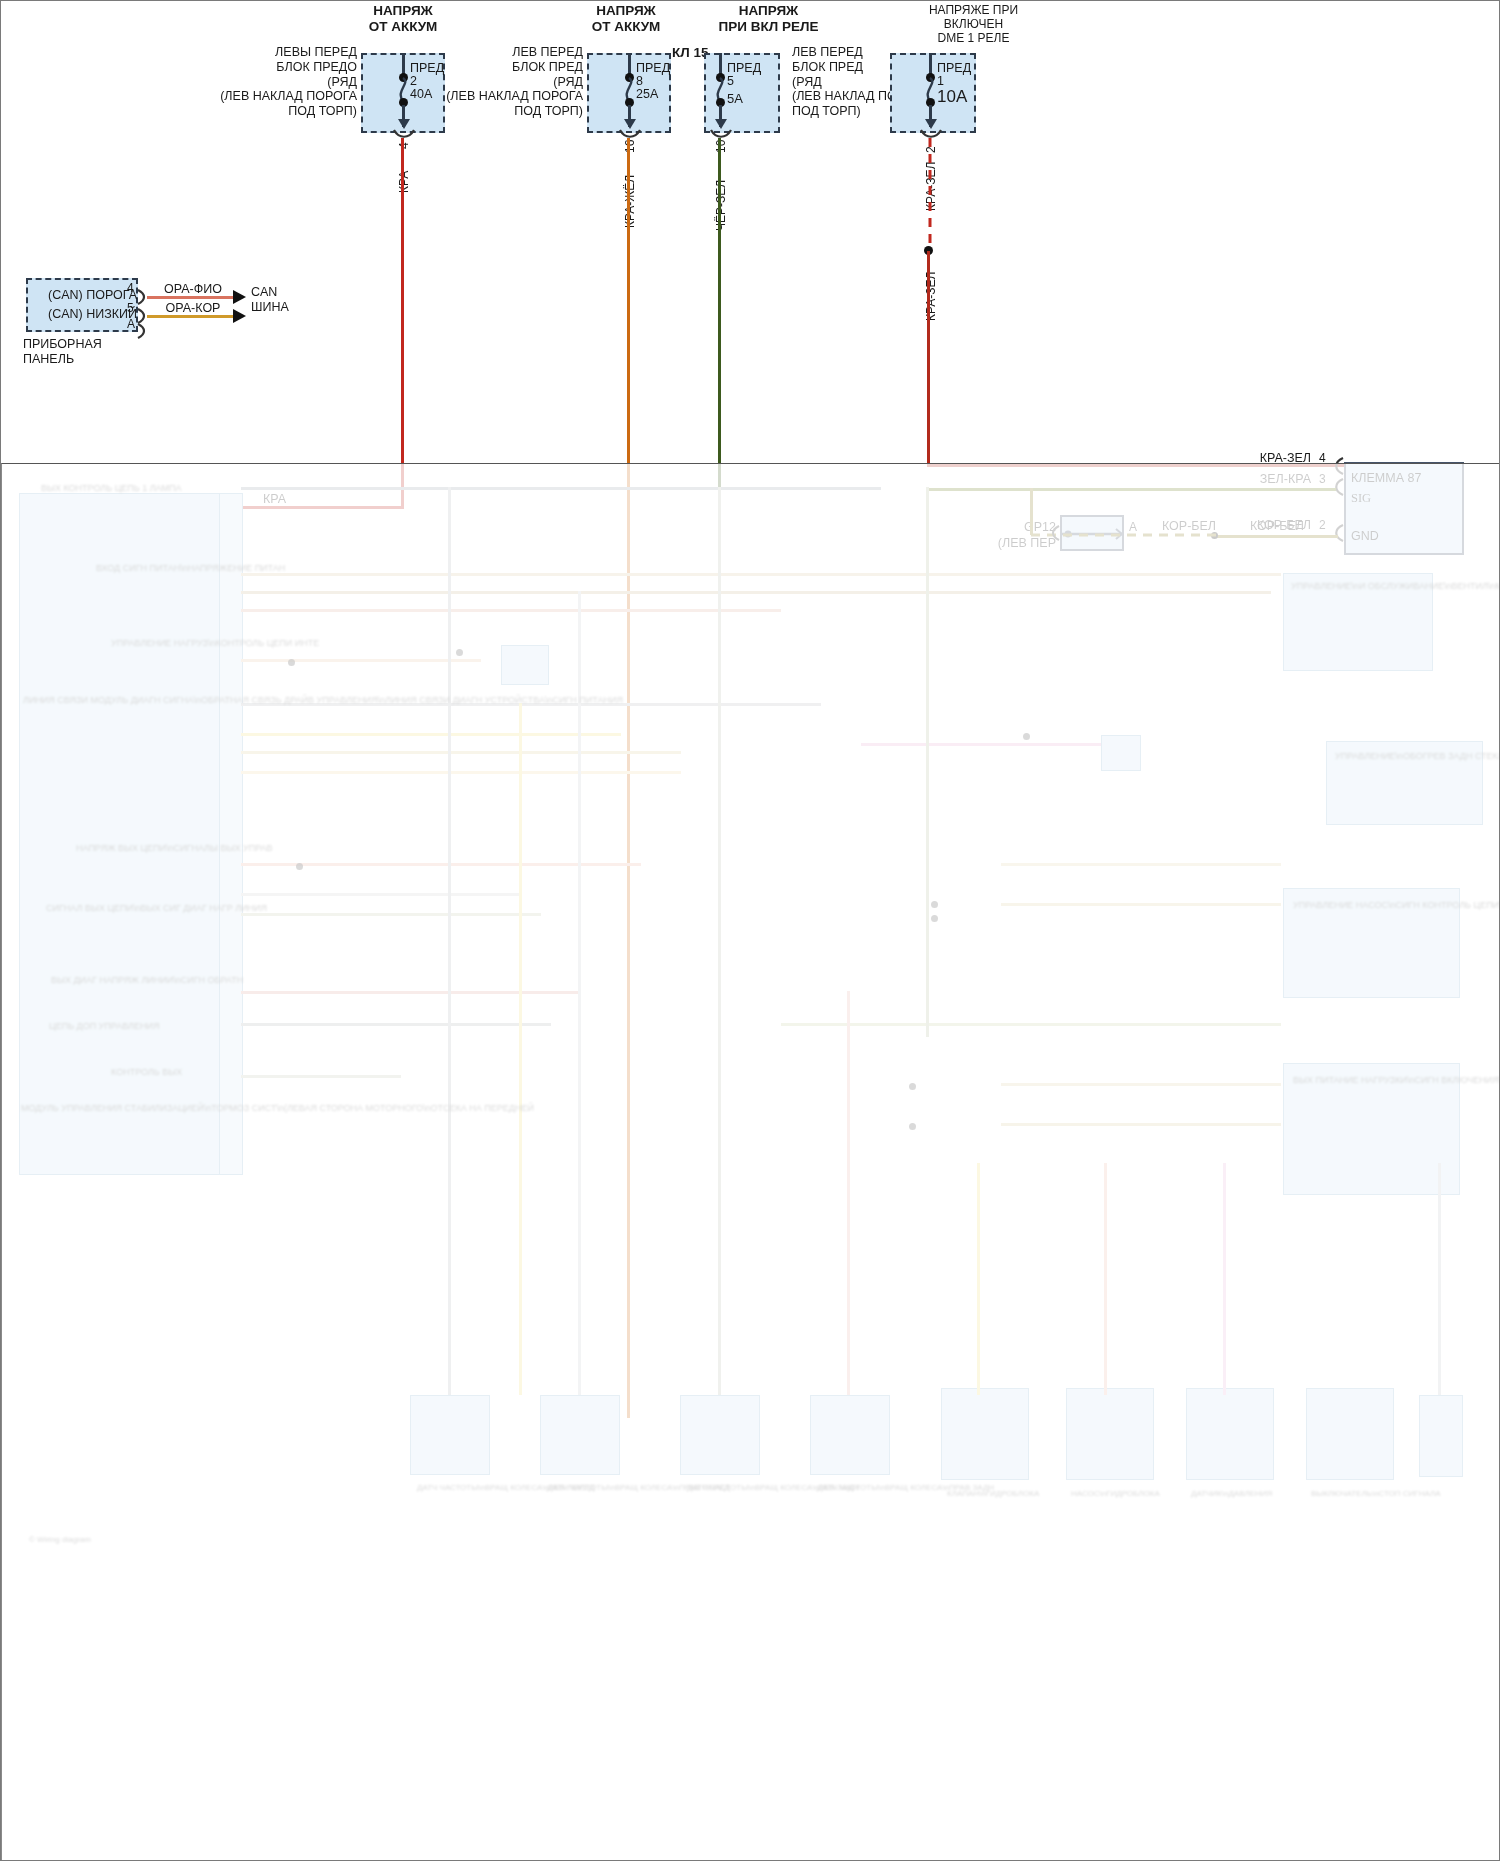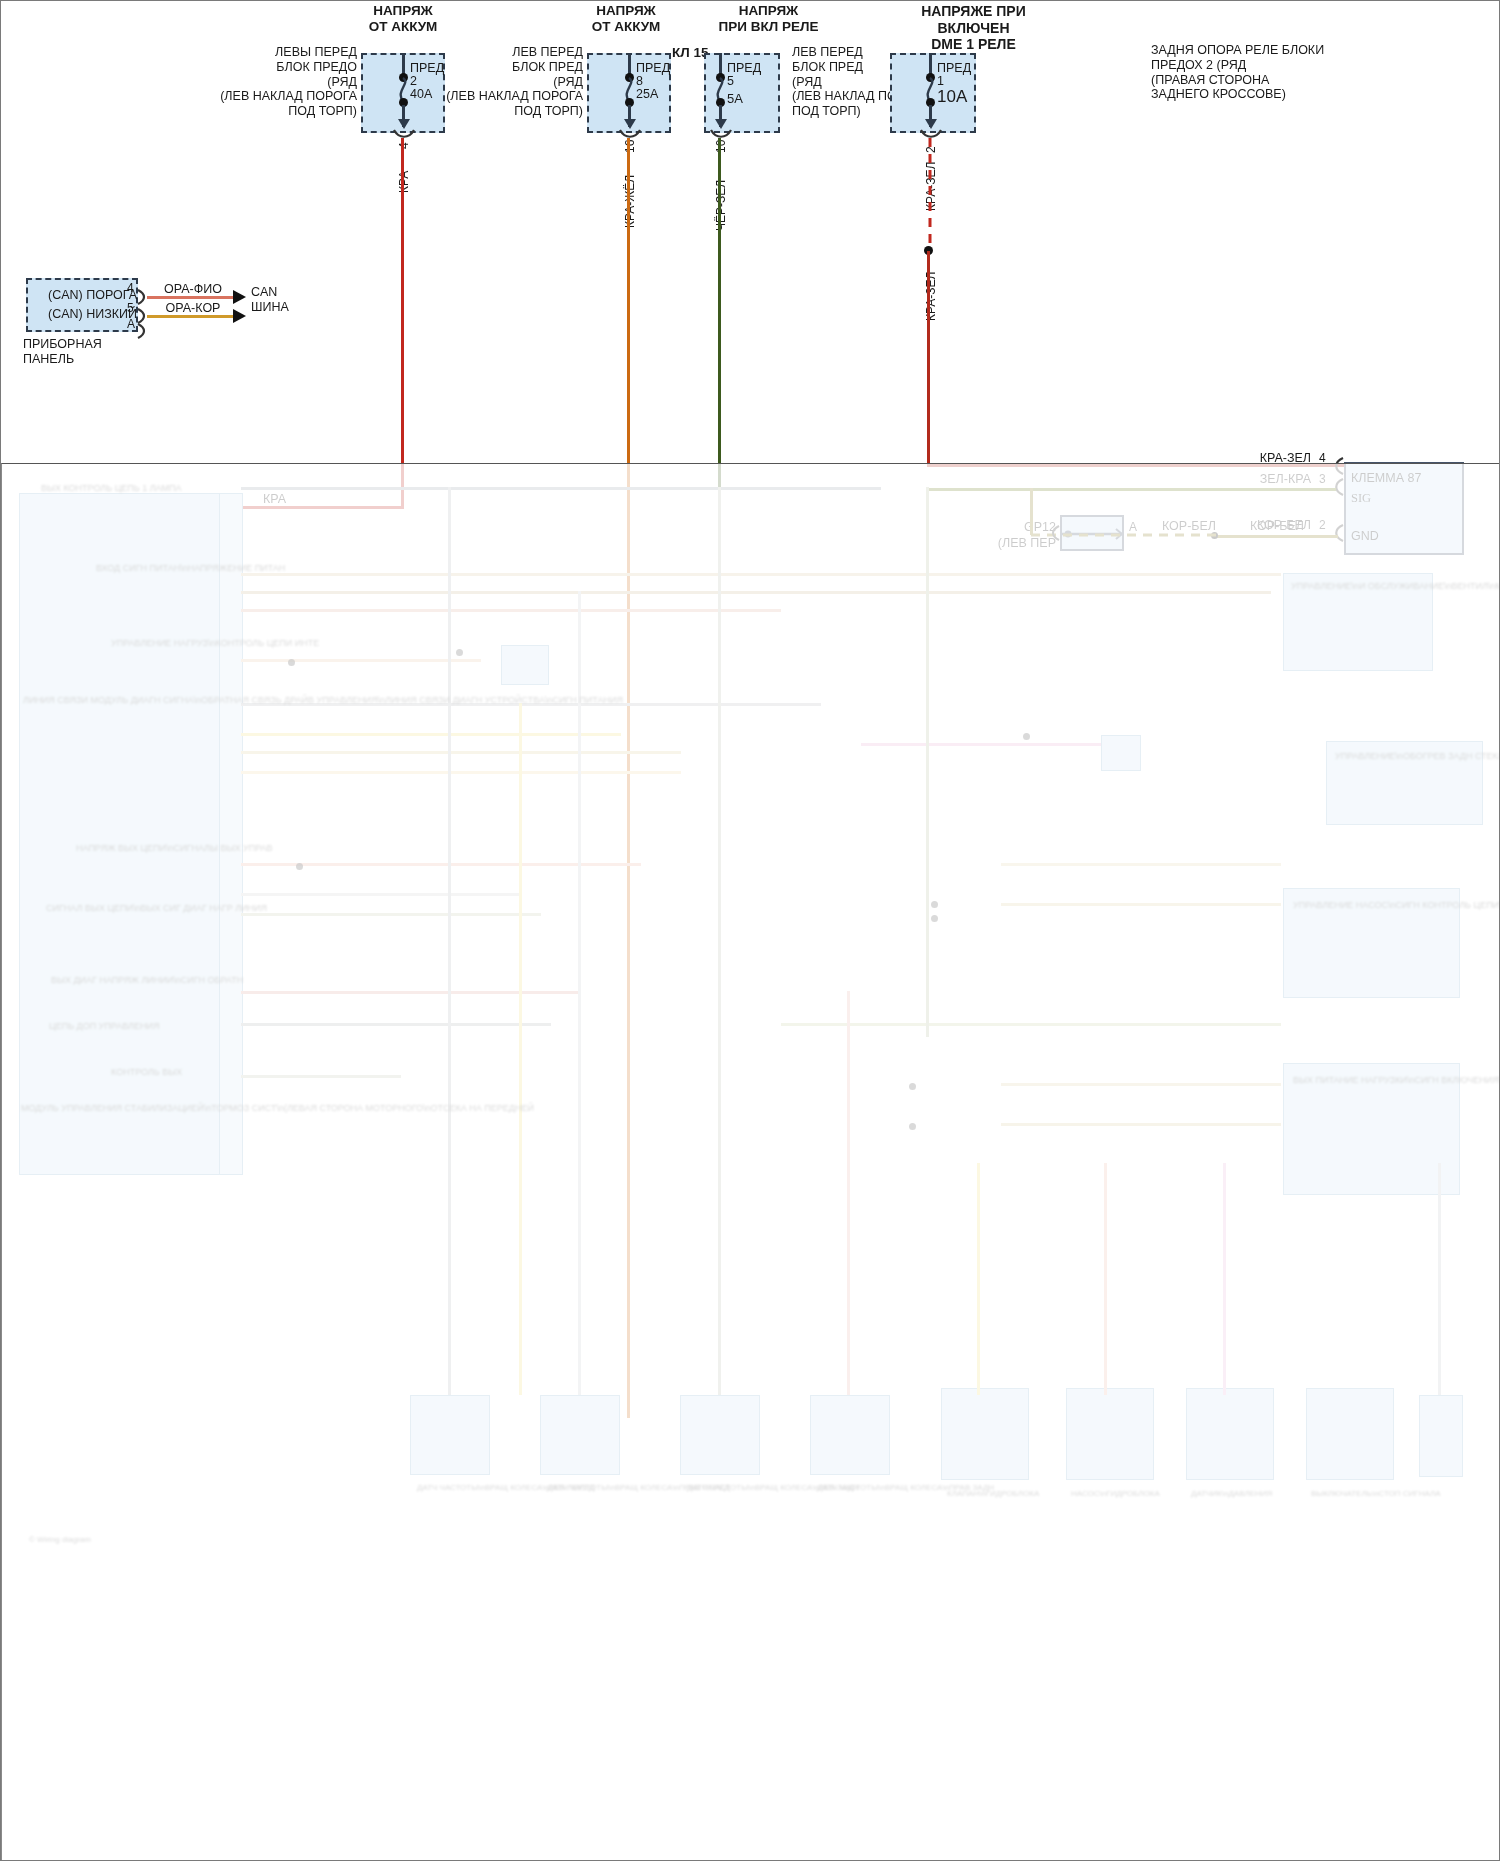--- a/index.html
+++ b/index.html
@@ -166,21 +166,21 @@
   <div class="vlabel" style="left:713px;top:152px;font-size:12px;">10</div>
   <div class="vlabel" style="left:713px;top:230px;font-size:12px;">ЧЁР-ЗЕЛ</div>
   <div class="vline" style="left:717px;top:137px;height:1280px;background:#3d5a1e;"></div>
 
   <div class="txt l" style="left:791px;top:44px;width:180px;font-size:12.5px;">ЛЕВ ПЕРЕД
 БЛОК ПРЕД
 (РЯД
 (ЛЕВ НАКЛАД ПОРОГА
 ПОД ТОРП)</div>
 
-  <div class="txt c" style="left:880px;top:2px;width:185px;font-size:14px;font-weight:bold;">НАПРЯЖЕ ПРИ
+  <div class="txt c" style="left:880px;top:2px;width:185px;font-size:12px;font-weight:normal;">НАПРЯЖЕ ПРИ
 ВКЛЮЧЕН
 DME 1 РЕЛЕ</div>
 
   <div class="fuse-box" style="left:889px;top:52px;width:86px;height:80px;"></div>
   <div class="vline" style="left:928px;top:52px;height:28px;background:#2d3a4a;"></div>
   <div class="dot" style="left:925px;top:72px;"></div>
   <svg style="position:absolute;left:921px;top:76px;" width="18" height="26">
     <path d="M8 1 C 16 6, 0 14, 8 24" stroke="#2d3a4a" stroke-width="2.4" fill="none"></path>
   </svg>
   <div class="dot" style="left:925px;top:97px;"></div>
@@ -190,24 +190,20 @@
   <div class="vline" style="left:928px;top:104px;height:22px;background:#2d3a4a;"></div>
   <svg style="position:absolute;left:922px;top:118px;" width="16" height="12">
     <path d="M2 0 L8 10 L14 0" fill="#2d3a4a"></path>
   </svg>
   <svg style="position:absolute;left:919px;top:128px;" width="22" height="12">
     <path d="M1 1 C 6 10, 16 10, 21 1" stroke="#333" stroke-width="2.2" fill="none"></path>
   </svg>
   <div class="vlabel" style="left:923px;top:152px;font-size:12px;">2</div>
   <div class="vlabel" style="left:923px;top:210px;font-size:12px;">КРА-ЗЕЛ</div>
 
-  <div class="txt l" style="left:1150px;top:42px;width:210px;font-size:12.5px;">ЗАДНЯ ОПОРА РЕЛЕ БЛОКИ
-ПРЕДОХ 2 (РЯД
-(ПРАВАЯ СТОРОНА
-ЗАДНЕГО КРОССОВЕ)</div>
 
   <svg style="position:absolute;left:925px;top:137px;" width="8" height="112">
     <line x1="4" y1="0" x2="4" y2="112" stroke="#c1281f" stroke-width="3" stroke-dasharray="9,7"></line>
   </svg>
   <div class="dot" style="left:923px;top:245px;"></div>
   <div class="vlabel" style="left:923px;top:320px;font-size:12px;">КРА-ЗЕЛ</div>
   <div class="vline" style="left:926px;top:250px;height:215px;background:#b22a1c;"></div>
   <div class="hline" style="left:926px;top:463px;width:420px;background:#b22a1c;"></div>
 
   <div class="dash-box" style="left:25px;top:277px;width:112px;height:54px;"></div>

